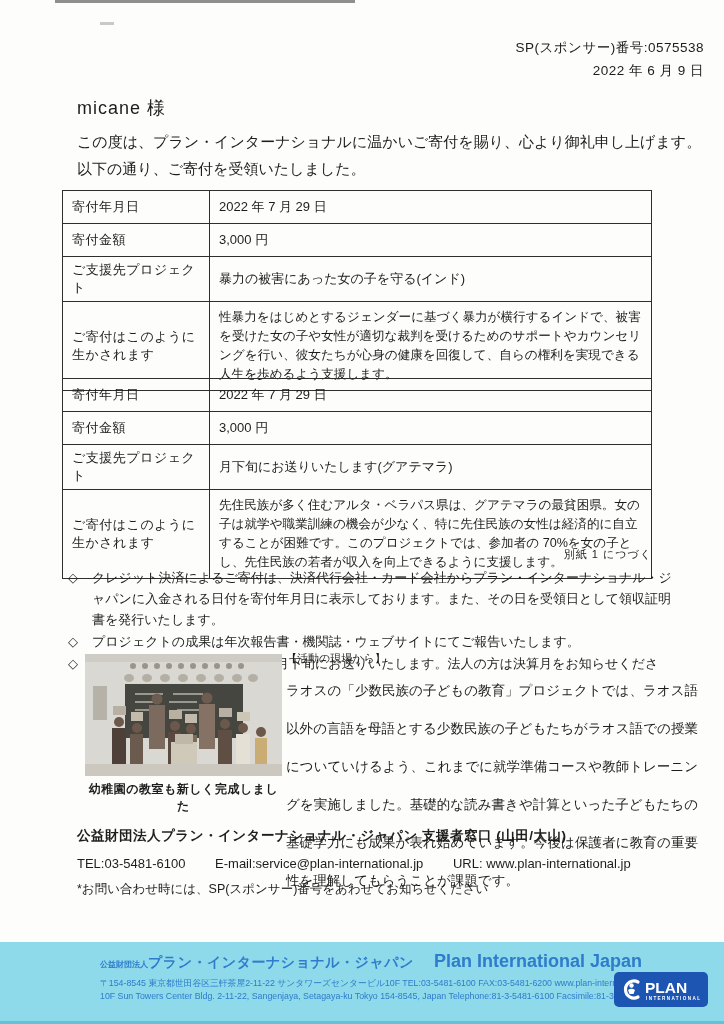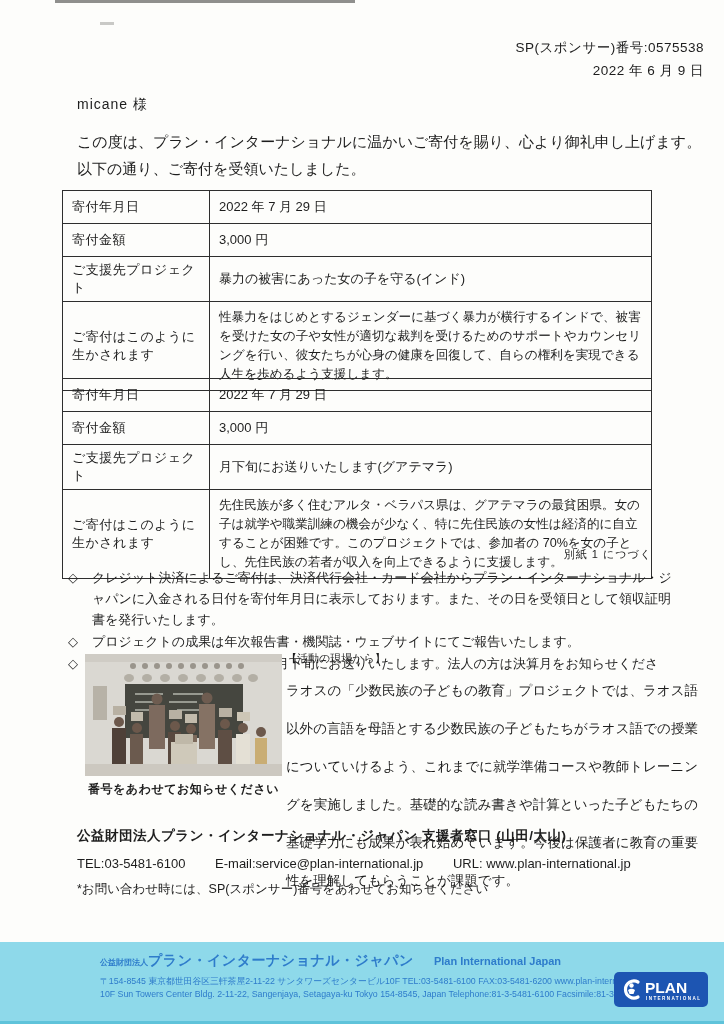--- a/index.html
+++ b/index.html
@@ -10,21 +10,21 @@
     font-family:"Liberation Sans","DejaVu Sans",sans-serif;
     color:#1d1d1d;
     overflow:hidden;
     margin:0 auto;
   }
   .scan-artifact{position:absolute;left:55px;top:0;width:300px;height:3px;background:#6a6a68;opacity:.75;}
   .scan-smudge{position:absolute;left:100px;top:22px;width:14px;height:3px;background:#c9c9c6;}
 
   .header-right{position:absolute;right:20px;top:36px;text-align:right;font-size:13.5px;line-height:23px;letter-spacing:.5px;}
 
-  .recipient{position:absolute;left:77px;top:96px;font-size:14px;letter-spacing:1px;}
+  .recipient{position:absolute;left:77px;top:96px;font-size:18px;letter-spacing:1px;}
   .greeting{position:absolute;left:77px;top:128px;font-size:15px;line-height:27px;}
 
   table.donation{
     position:absolute;left:62px;width:590px;
     border-collapse:collapse;table-layout:fixed;
     font-size:13px;
   }
   table.donation td{
     border:1.2px solid #2e2e2e;
     padding:4px 9px;
@@ -56,21 +56,21 @@
   .contact-line{margin-top:11px;font-size:13px;}
   .contact-line span{margin-right:26px;}
   .contact-note{margin-top:10px;font-size:12.5px;}
 
   .footer{position:absolute;left:0;bottom:0;width:724px;height:82px;background:#8ed9ea;}
   .footer-edge{position:absolute;left:0;bottom:0;width:724px;height:3px;background:#5fc3da;}
   .footer-inner{position:absolute;left:100px;top:9px;color:#2e7ccb;}
   .footer-org-line{white-space:nowrap;}
   .footer-org-small{font-size:8px;font-weight:bold;}
   .footer-org-jp{font-size:14px;font-weight:bold;letter-spacing:.5px;}
-  .footer-org-en{font-size:11px;font-weight:bold;margin-left:20px;}
+  .footer-org-en{font-size:18px;font-weight:bold;margin-left:20px;}
   .footer-addr{font-size:8.8px;line-height:13px;margin-top:5px;white-space:nowrap;}
   .plan-logo{position:absolute;right:16px;top:30px;width:94px;height:35px;}
 </style>
 </head>
 <body>
 
 <div class="page">
 
   <div class="scan-artifact"></div>
   <div class="scan-smudge"></div>
@@ -215,21 +215,21 @@
           <circle cx="176" cy="78" r="5" fill="#6c584b"></circle>
             <rect x="170" y="84" width="12" height="28" fill="#c9ad74"></rect>
         </g>
 
         <rect x="86" y="88" width="26" height="26" fill="#cfc9ba"></rect>
           <rect x="90" y="80" width="18" height="10" fill="#bfb8a8"></rect>
 
         <rect x="0" y="110" width="197" height="12" fill="#ccc8c0"></rect>
       </svg>
     </div>
-    <div class="photo-caption">番号をあわせてお知らせください</div>
+    <div class="photo-caption">幼稚園の教室も新しく完成しました</div>
   </div>
 
   <div class="report">
     <div class="report-heading">【活動の現場から】</div>
     <div class="report-body">ラオスの「少数民族の子どもの教育」プロジェクトでは、ラオス語以外の言語を母語とする少数民族の子どもたちがラオス語での授業についていけるよう、これまでに就学準備コースや教師トレーニングを実施しました。基礎的な読み書きや計算といった子どもたちの基礎学力にも成果が表れ始めています。今後は保護者に教育の重要性を理解してもらうことが課題です。</div>
   </div>
 
   <div class="contact">
     <div class="contact-org">公益財団法人プラン・インターナショナル・ジャパン  支援者窓口 (山田/大山)</div>
     <div class="contact-line">

